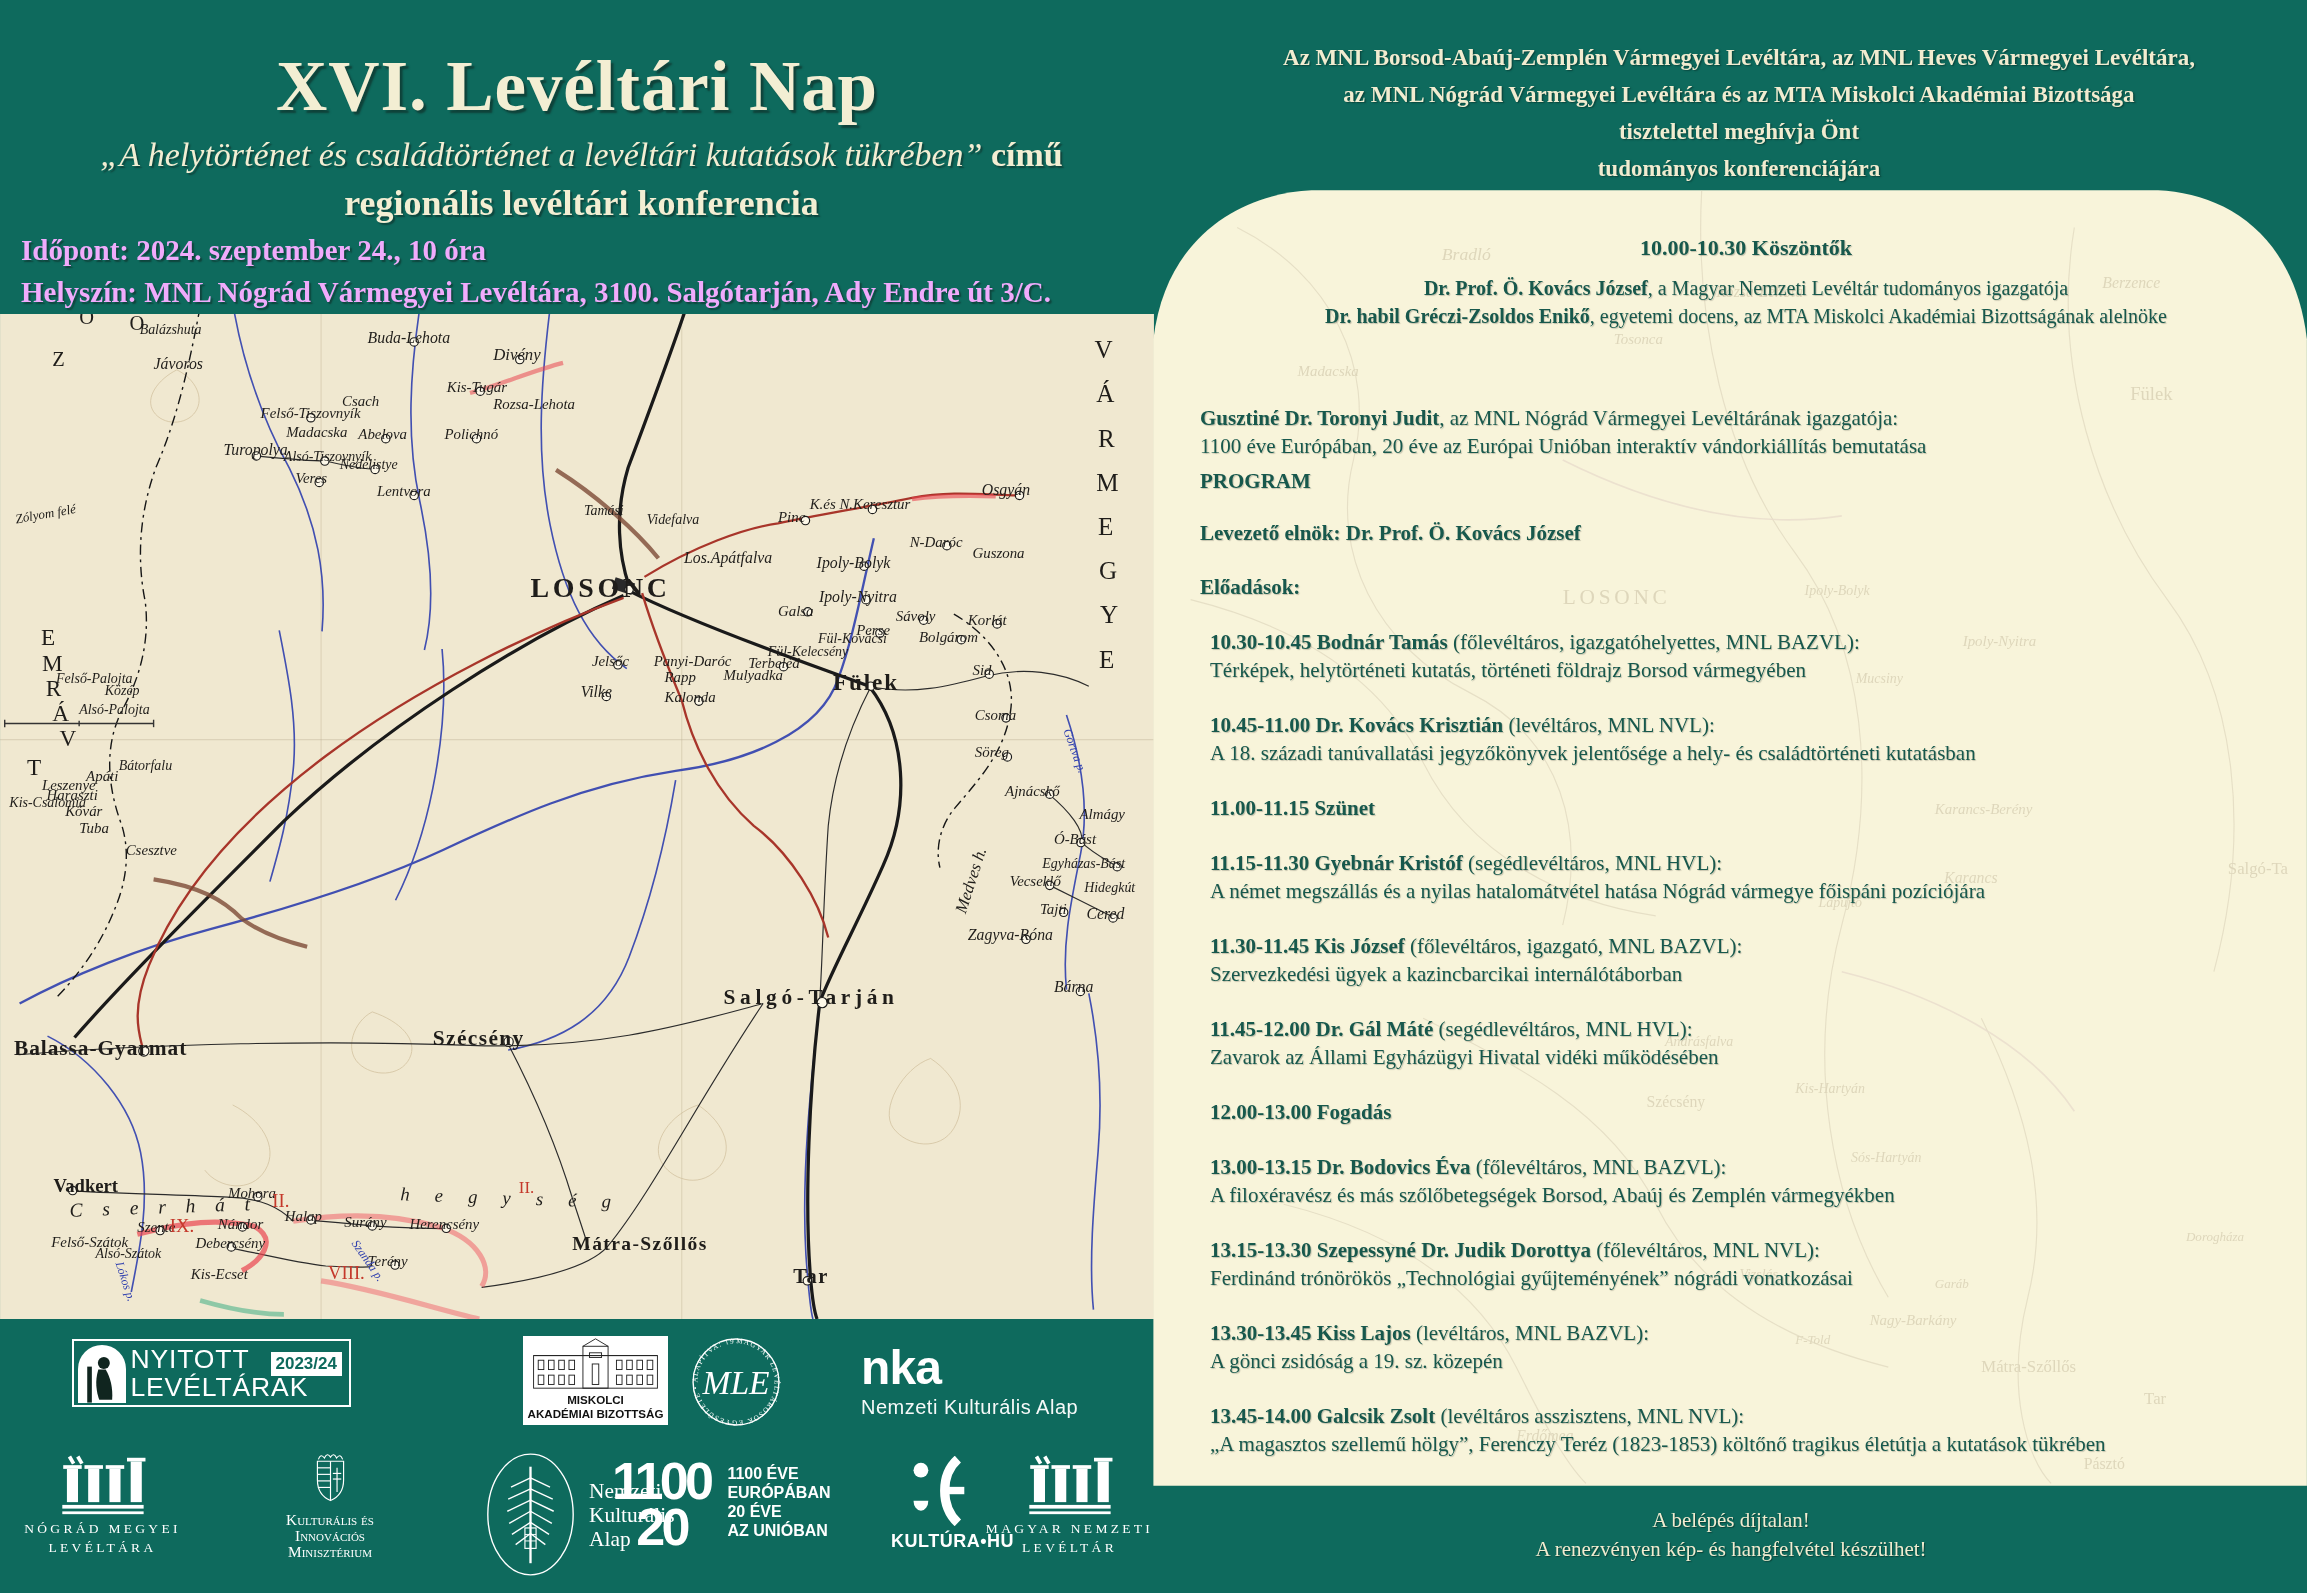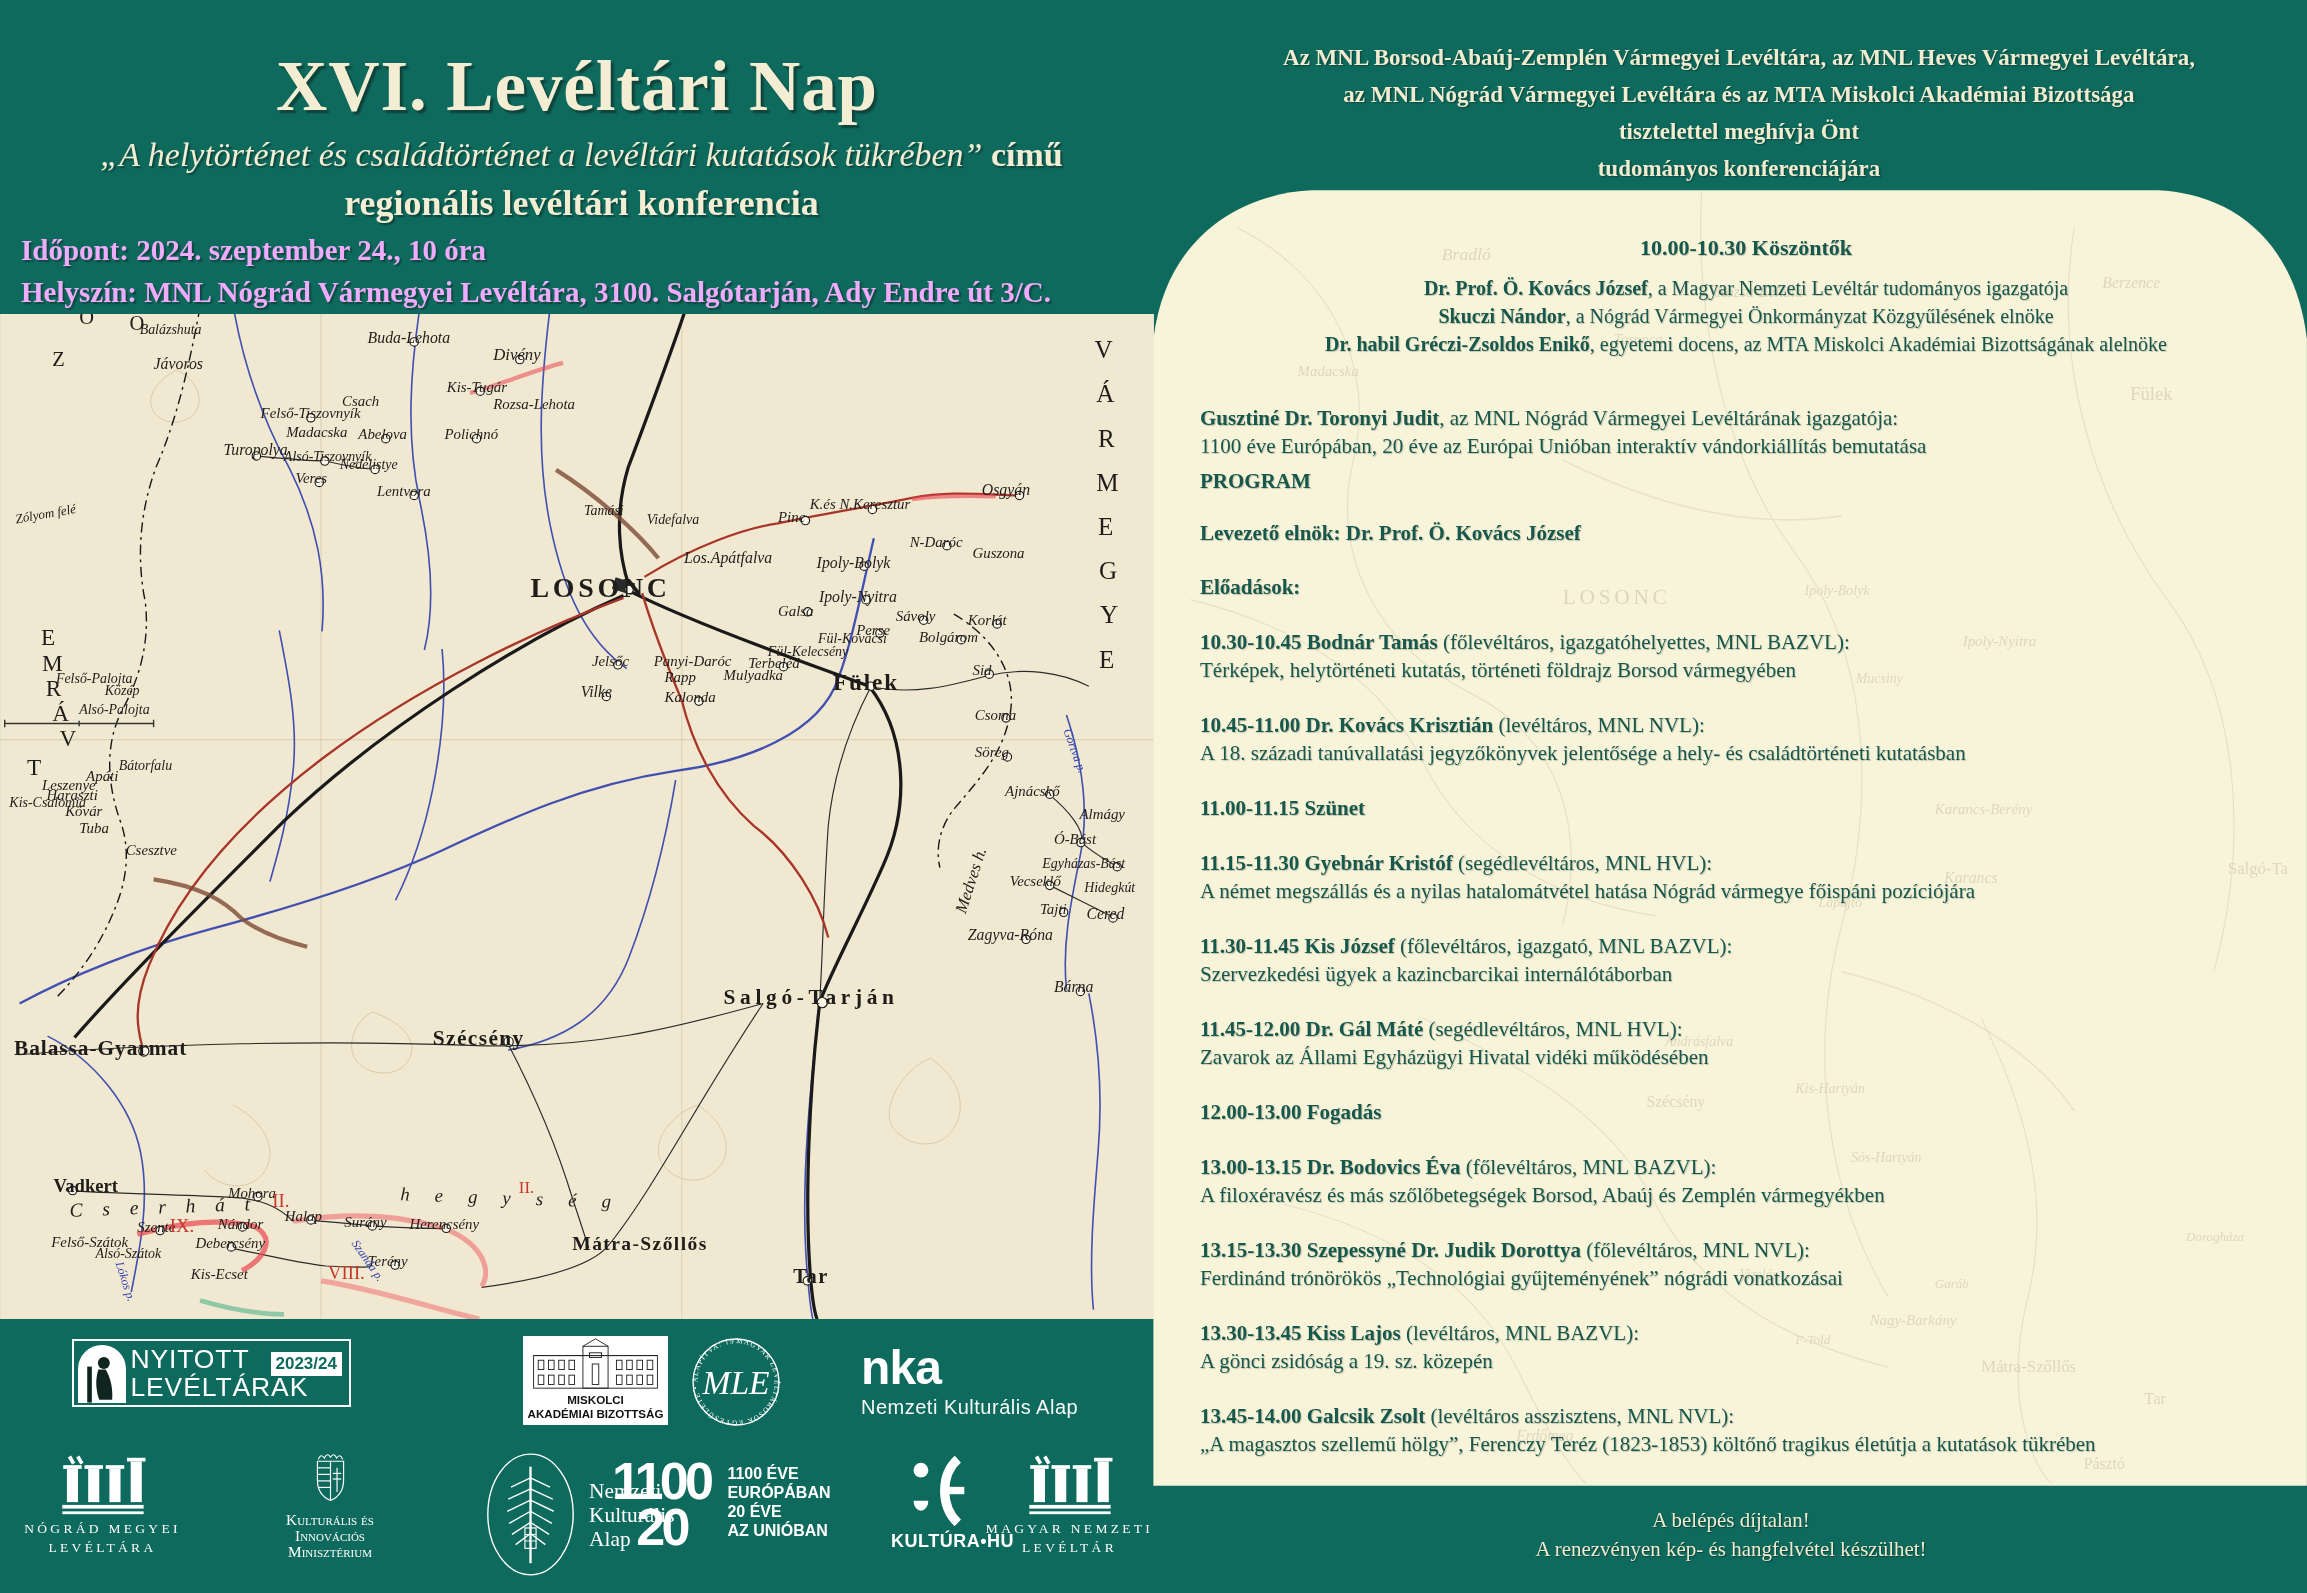--- a/index.html
+++ b/index.html
@@ -26,21 +26,21 @@
   
   .panel-svg{position:absolute;left:1144px;top:181px;width:1163px;height:1307px;}
   .prog{color:#17584c;text-shadow:0.9px 0.9px 0.9px rgba(80,80,70,.3);}
   .welcome{position:absolute;left:1195px;top:235px;width:1102px;text-align:center;}
   .welcome .wt{font-size:22px;font-weight:bold;margin-bottom:13px;}
   .welcome .wl{font-size:20px;line-height:28px;}
   .progbody{position:absolute;left:1200px;top:404px;width:1098px;font-size:21px;line-height:28px;}
   .progbody .plabel{margin-top:7px;font-weight:bold;}
   .progbody .chair{margin-top:24px;font-weight:bold;}
   .progbody .lect{margin-top:26px;font-weight:bold;}
-  .entry{margin-top:27px;}
+  .entry{margin-top:27px;margin-left:10px;}
   .b{font-weight:bold;}
   
   .footer{position:absolute;left:1154px;top:1506px;width:1154px;text-align:center;color:#f1ecd0;
           font-size:21px;line-height:29px;text-shadow:0.9px 0.9px 0.9px rgba(8,40,34,.6);}
   .logo{position:absolute;color:#fff;}
   .nyitott{left:72px;top:1339px;width:279px;height:68px;background:#0e6a5d;border:2.3px solid #fff;
            box-sizing:border-box;display:flex;align-items:center;}
   .nyitott .arch{width:48px;height:58px;background:#fff;border-radius:26px 26px 0 0;margin:2.8px 4.7px 0 3.7px;
                  position:relative;overflow:hidden;flex:none;}
   .nyt-lines{font-family:"Liberation Sans",sans-serif;font-size:26.5px;line-height:28px;letter-spacing:0.9px;}
@@ -396,21 +396,20 @@
           <text x="800" y="2710" font-size="34" fill="#c9bfa2" font-style="italic">Erdőmeg</text>
           <text x="2240" y="2280" font-size="28" fill="#c9bfa2" font-style="italic">Dorogháza</text>
         </g>
     </g>
   </svg>
 
   <div class="welcome prog">
     <div class="wt">10.00-10.30 Köszöntők</div>
     <div id="welcome-lines">
         <div class="wl"><span class="b">Dr. Prof. Ö. Kovács József</span><span>, a Magyar Nemzeti Levéltár tudományos igazgatója</span></div>
-        <div class="wl"><span class="b">Skuczi Nándor</span><span>, a Nógrád Vármegyei Önkormányzat Közgyűlésének elnöke</span></div>
         <div class="wl"><span class="b">Dr. habil Gréczi-Zsoldos Enikő</span><span>, egyetemi docens, az MTA Miskolci Akadémiai Bizottságának alelnöke</span></div>
       </div>
   </div>
 
   <div class="progbody prog">
     <div class="exh">
       <div><span class="b">Gusztiné Dr. Toronyi Judit</span><span>, az MNL Nógrád Vármegyei Levéltárának igazgatója:</span></div>
       <div>1100 éve Európában, 20 éve az Európai Unióban interaktív vándorkiállítás bemutatása</div>
     </div>
     <div class="plabel">PROGRAM</div>

